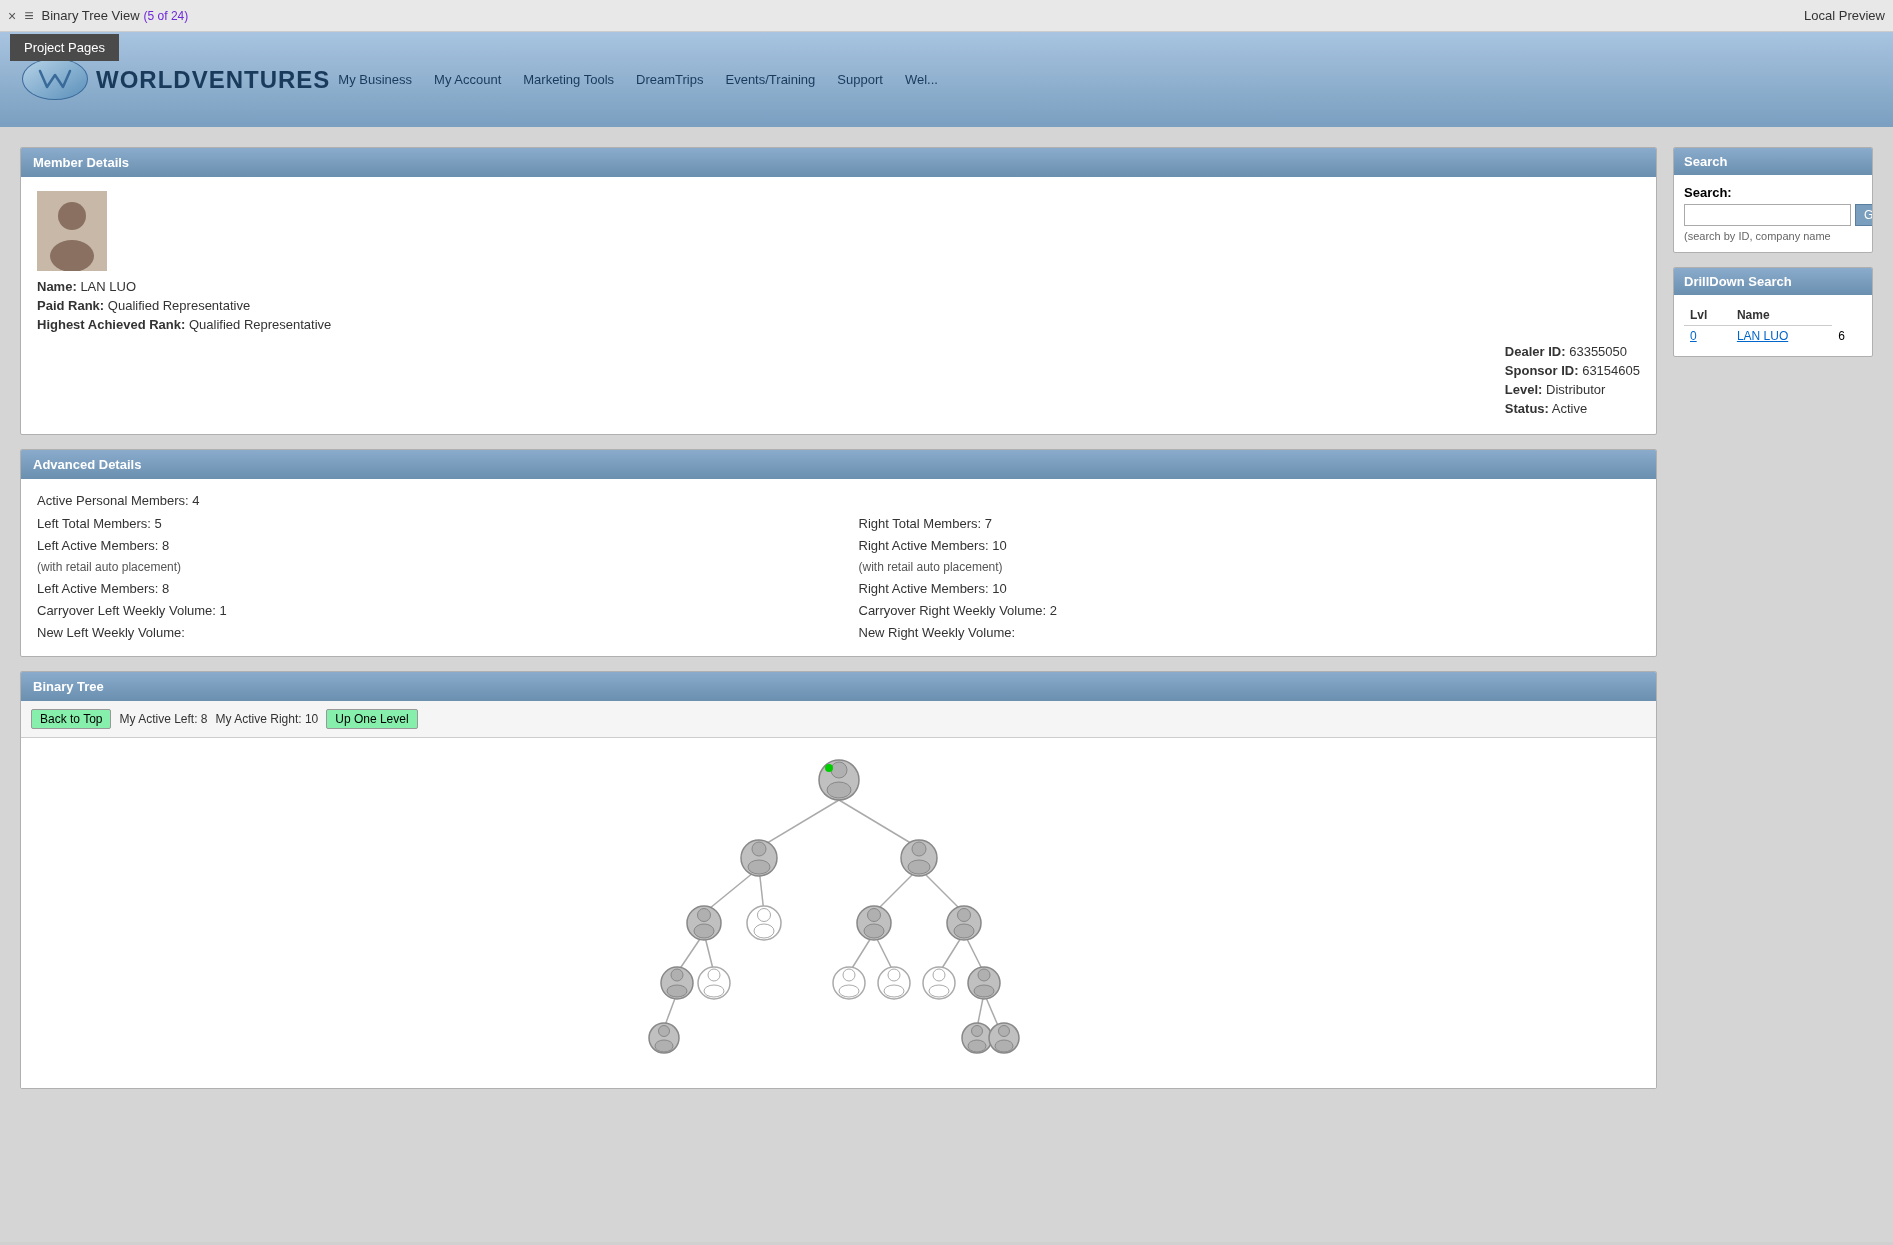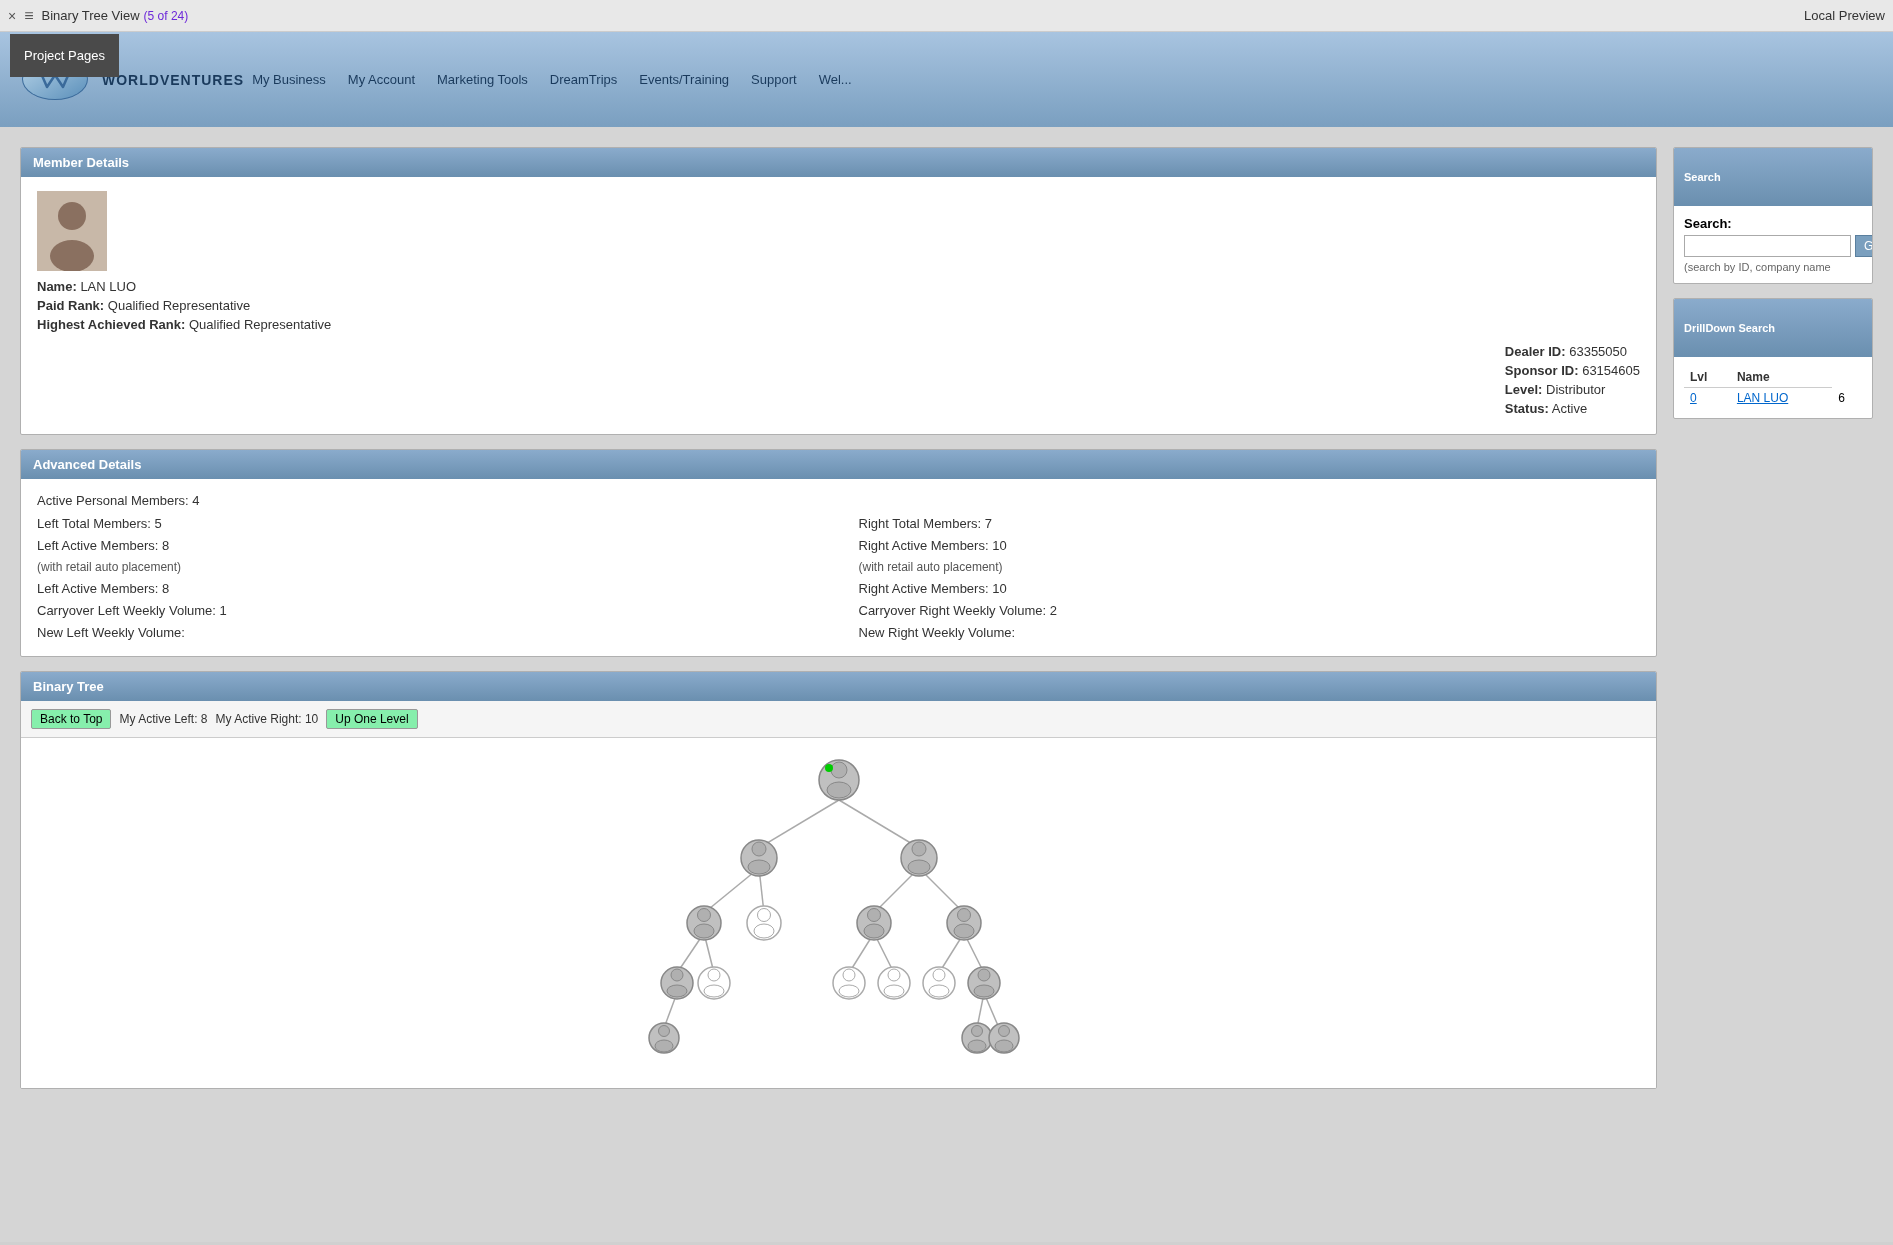--- a/index.html
+++ b/index.html
@@ -13,31 +13,31 @@
     .browser-bar .close-btn { cursor: pointer; margin-right: 8px; font-size: 14px; color: #555; }
     .browser-bar .menu-btn { margin-right: 8px; font-size: 16px; color: #555; }
     .browser-bar .tab-label { font-size: 13px; color: #333; }
     .browser-bar .tab-count { font-size: 12px; color: #6d28d9; margin-left: 4px; }
     .browser-bar .preview-label { margin-left: auto; font-size: 13px; color: #333; }
 
     
     .project-pages-btn {
       position: absolute; top: 34px; left: 10px;
       background: #4a4a4a; color: white;
-      padding: 14px 14px; font-size: 13px; border: none; cursor: pointer;
+      padding: 6px 14px; font-size: 13px; border: none; cursor: pointer;
       z-index: 100;
     }
 
     
     .nav-header {
       background: linear-gradient(to bottom, #a8c4e0, #7a9fc0);
       padding: 12px 20px; display: flex; align-items: center;
       min-height: 95px;
     }
-    .logo-text { font-size: 14px; font-weight: bold; color: #1a3a5c; margin-left: 6px; letter-spacing: 1px; }
+    .logo-text { font-size: 24px; font-weight: bold; color: #1a3a5c; margin-left: 0; letter-spacing: 1px; }
     .nav-links { display: flex; gap: 6px; align-items: center; flex-wrap: wrap; }
     .nav-link {
       color: #1a3a5c; font-size: 13px; text-decoration: none; padding: 4px 8px;
       cursor: pointer; font-weight: 500; text-align: right;
     }
 
     
     .page-body {
       display: flex; padding: 20px; gap: 16px;
       background: #d5d5d5; min-height: calc(100vh - 130px);
@@ -80,21 +80,21 @@
     }
 
     
     .tree-svg { width: 460px; height: 320px; }
 
     
     .sidebar { width: 200px; flex-shrink: 0; display: flex; flex-direction: column; gap: 14px; }
     .sidebar-panel { background: white; border: 1px solid #b0b0b0; border-radius: 2px; overflow: hidden; }
     .sidebar-panel-header {
       background: linear-gradient(to bottom, #8aabcc, #6a8faf);
-      color: white; font-weight: bold; font-size: 11px; padding: 23px 10px;
+      color: white; font-weight: bold; font-size: 13px; padding: 6px 10px;
     }
     .sidebar-panel-body { padding: 10px; }
     .search-label { font-size: 13px; font-weight: bold; margin-bottom: 4px; }
     .search-row { display: flex; gap: 4px; margin-bottom: 4px; }
     .search-input {
       flex: 1; border: 1px solid #aaa; padding: 3px 5px; font-size: 12px;
     }
     .search-go-btn {
       background: #7a9fbe; border: 1px solid #5a7f9e; color: white;
       padding: 2px 8px; font-size: 12px; cursor: pointer;

